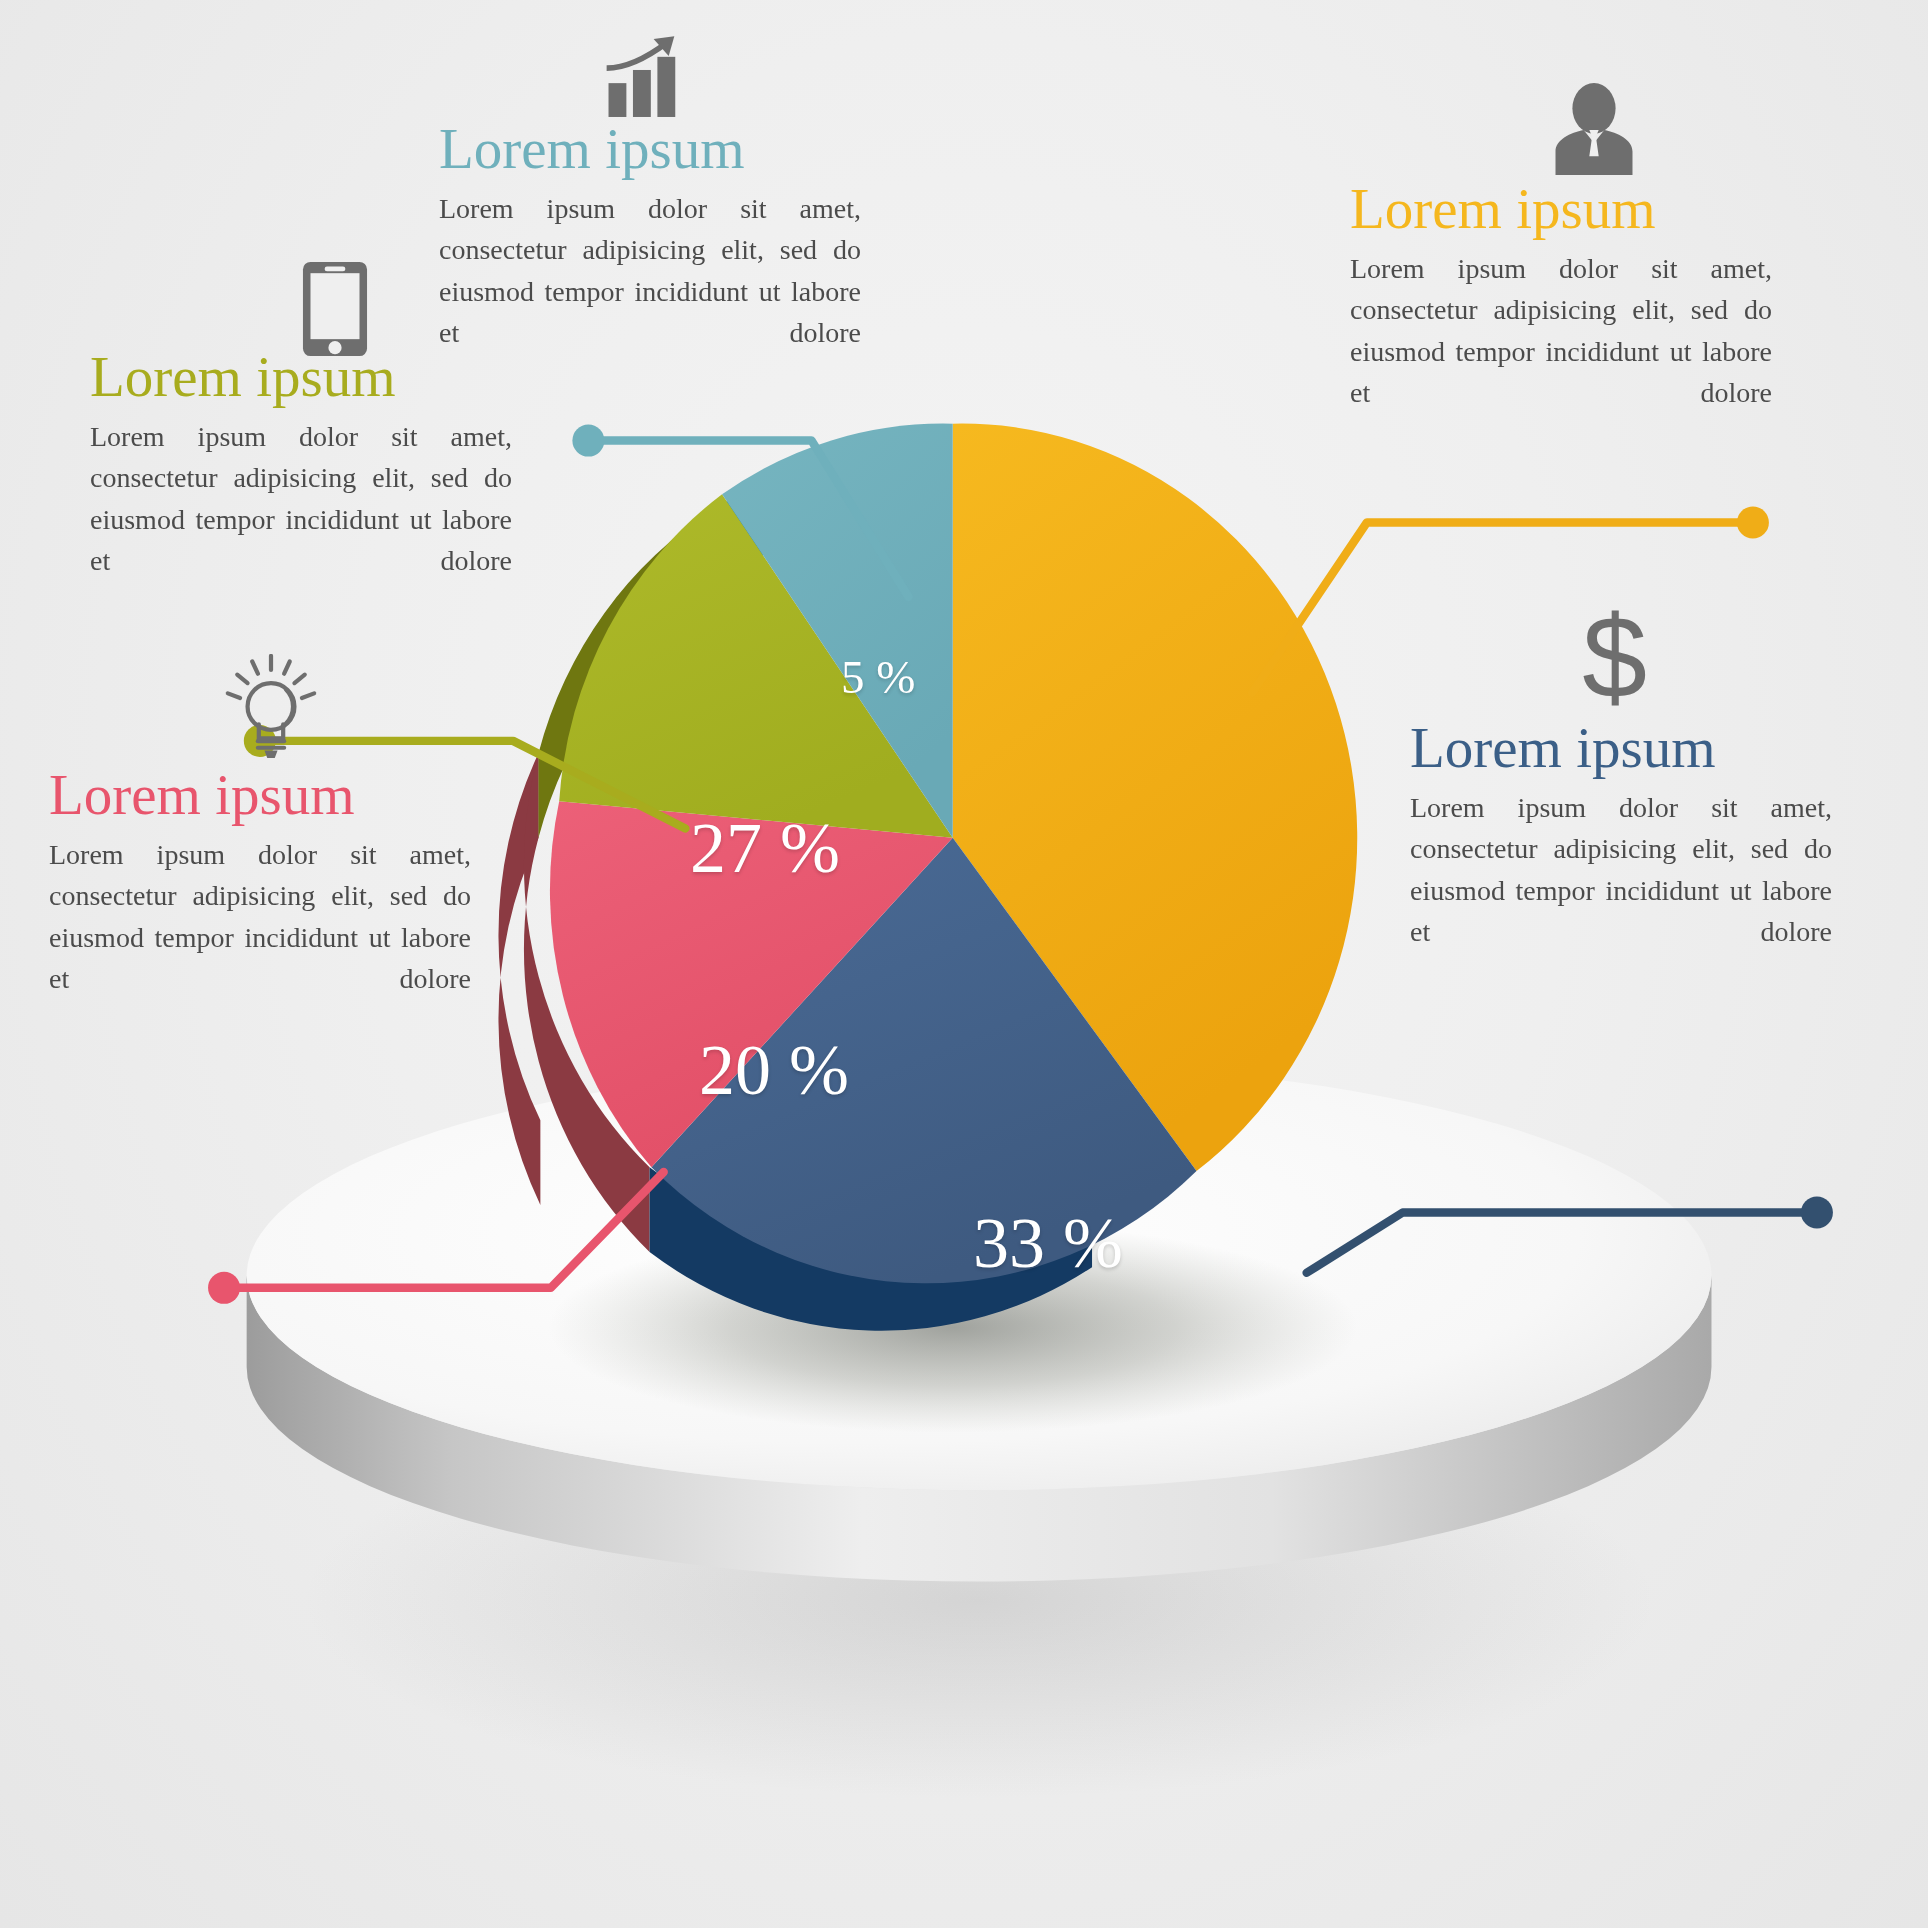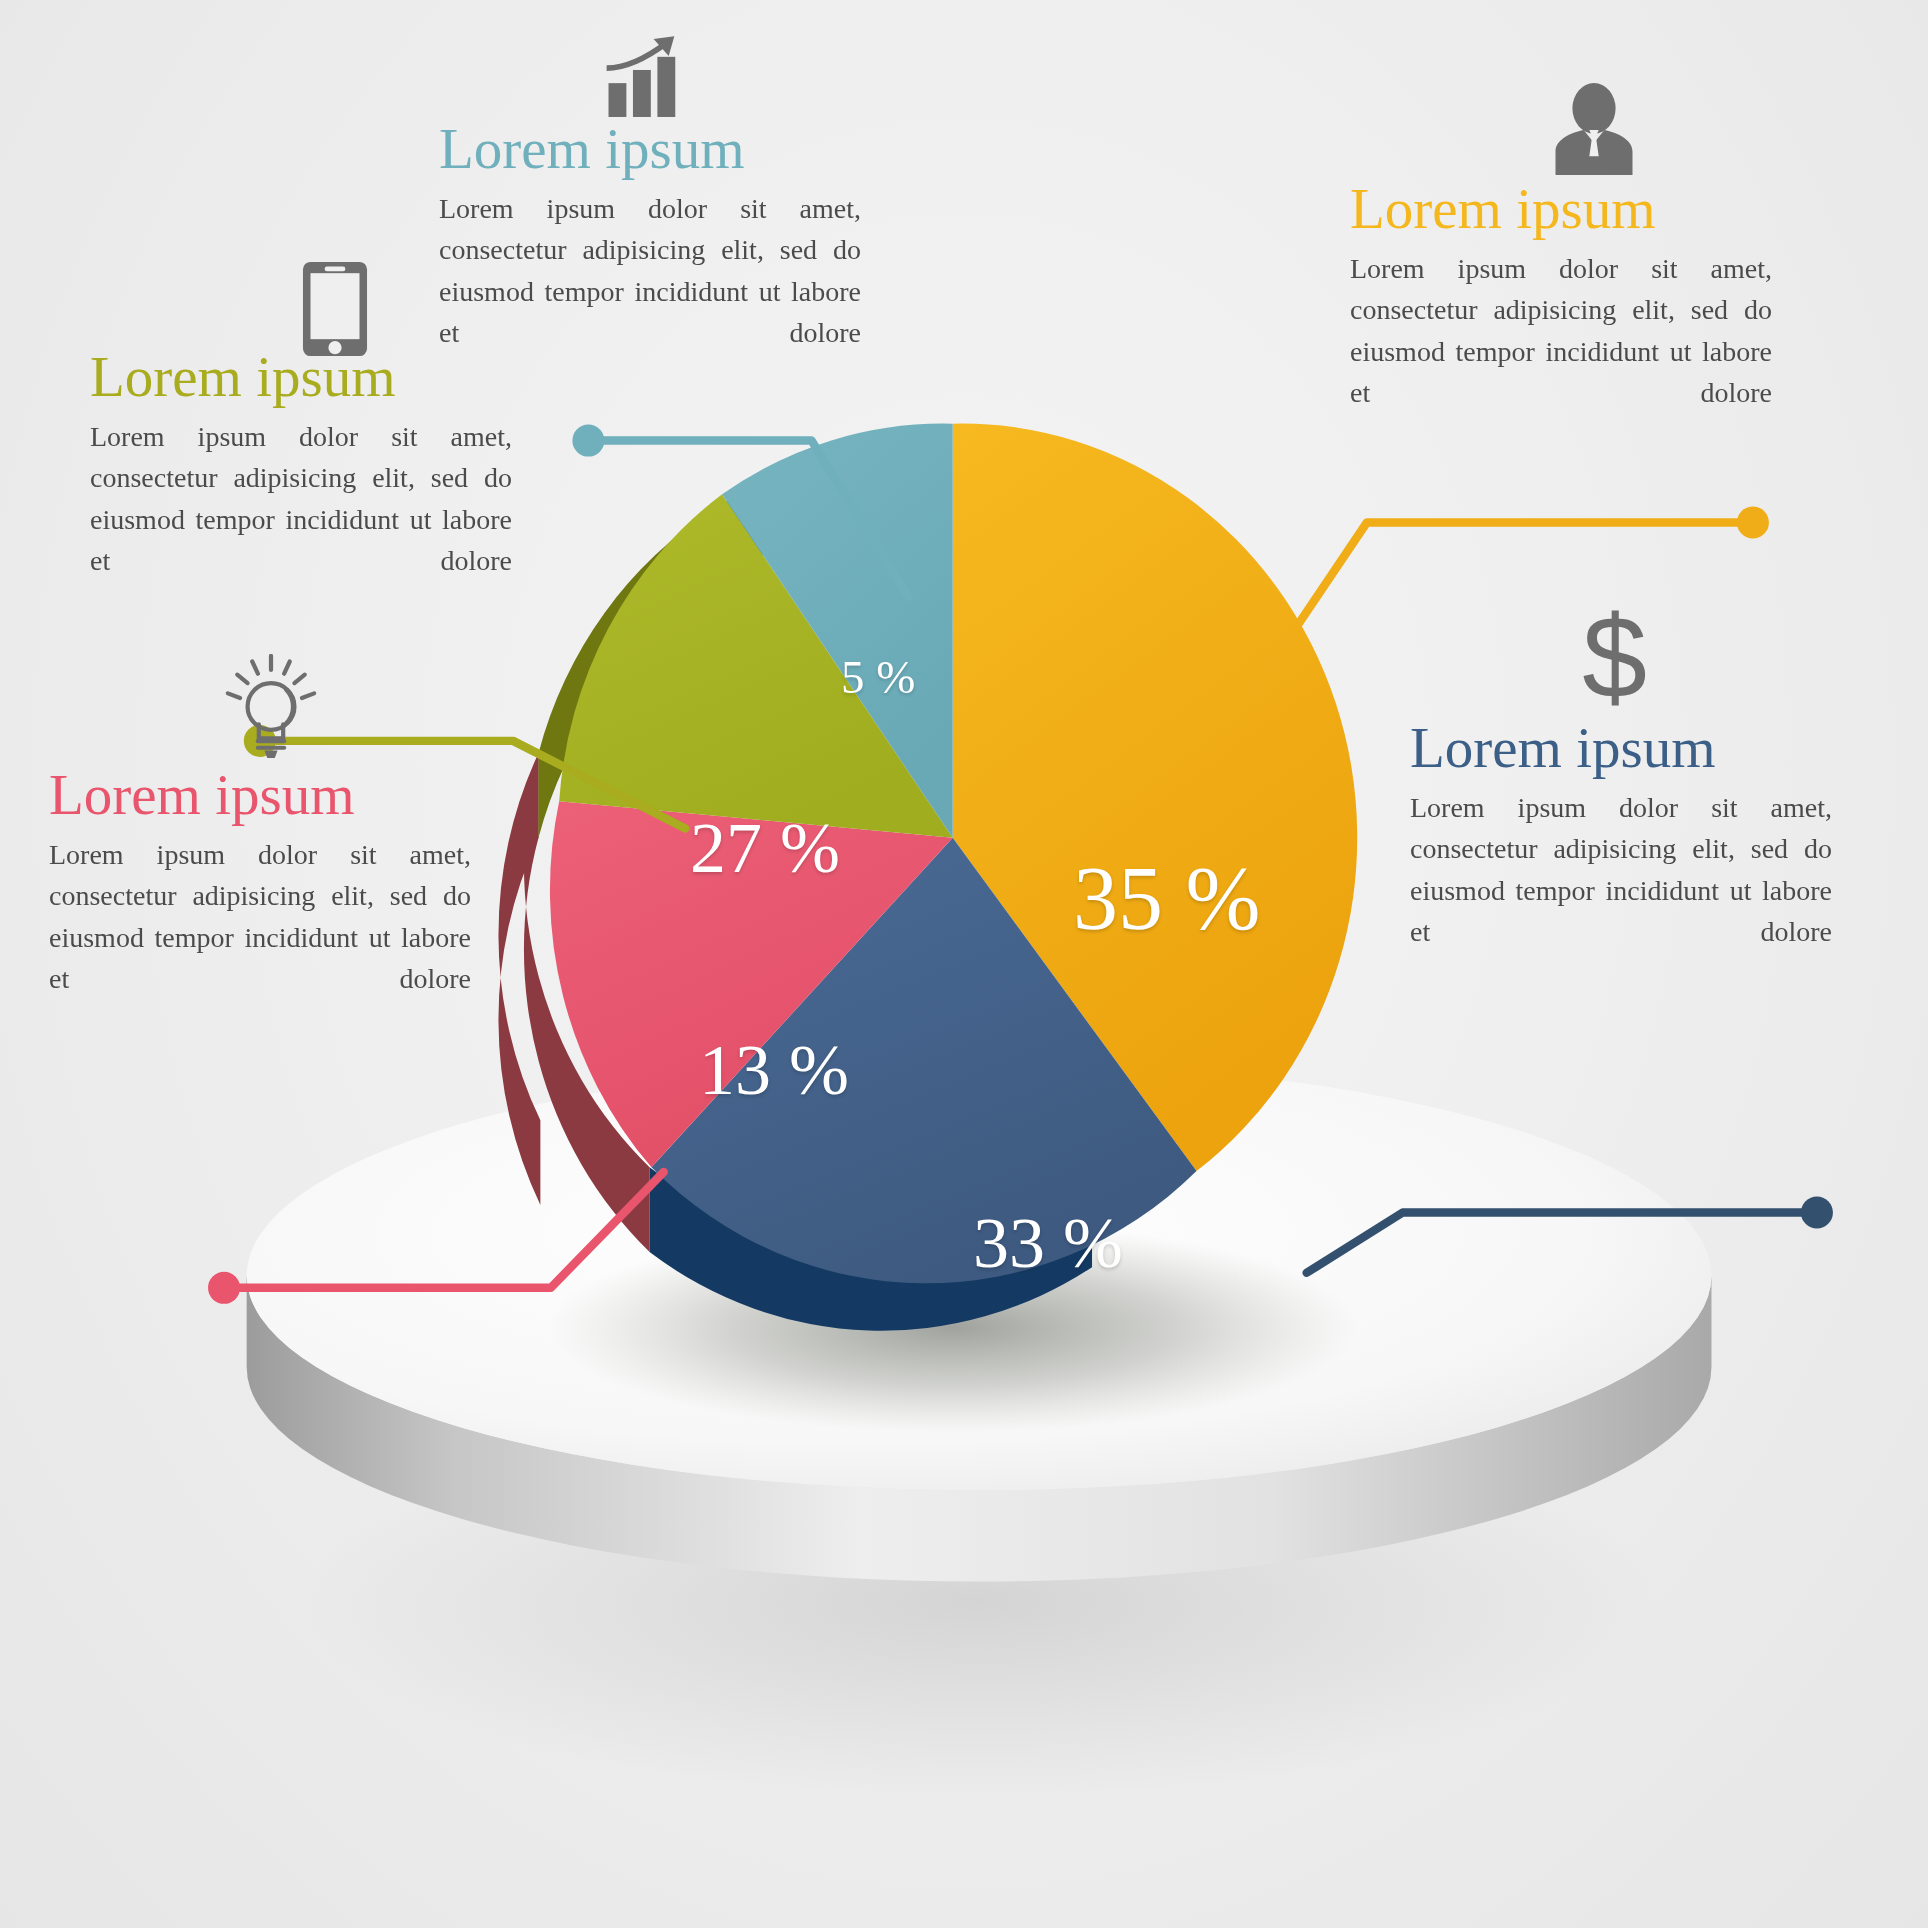--- a/index.html
+++ b/index.html
@@ -145,23 +145,22 @@
       <circle cx="238" cy="1368" r="17" fill="#e8556d" stroke="none"></circle>
 
       <path d="M 1862 555 L 1452 555 L 1330 736" stroke="#f0ad17"></path>
       <circle cx="1862" cy="555" r="17" fill="#f0ad17" stroke="none"></circle>
 
       <path d="M 1930 1288 L 1490 1288 L 1388 1352" stroke="#33506f"></path>
       <circle cx="1930" cy="1288" r="17" fill="#33506f" stroke="none"></circle>
     </g>
   </svg>
 
-  <div class="lbl big" style="left:1073px;top:847px;">35 %</div>
   <div class="lbl" style="left:973px;top:1202px;">33 %</div>
-  <div class="lbl" style="left:699px;top:1029px;">13 %</div>
+  <div class="lbl" style="left:699px;top:1029px;">20 %</div>
   <div class="lbl" style="left:690px;top:807px;">27 %</div>
   <div class="lbl small" style="left:841px;top:650px;">5 %</div>
 
   <div class="callout" id="c-top">
     <span class="icon" style="left:162px;top:-83px;">
       <svg width="94" height="83" viewBox="0 0 100 88">
         <rect x="8" y="50" width="19" height="36" fill="#6e6e6e"></rect>
         <rect x="34" y="36" width="19" height="50" fill="#6e6e6e"></rect>
         <rect x="60" y="22" width="19" height="64" fill="#6e6e6e"></rect>
         <path d="M 6 34 C 28 34 50 22 70 7" stroke="#6e6e6e" stroke-width="6" fill="none"></path>

